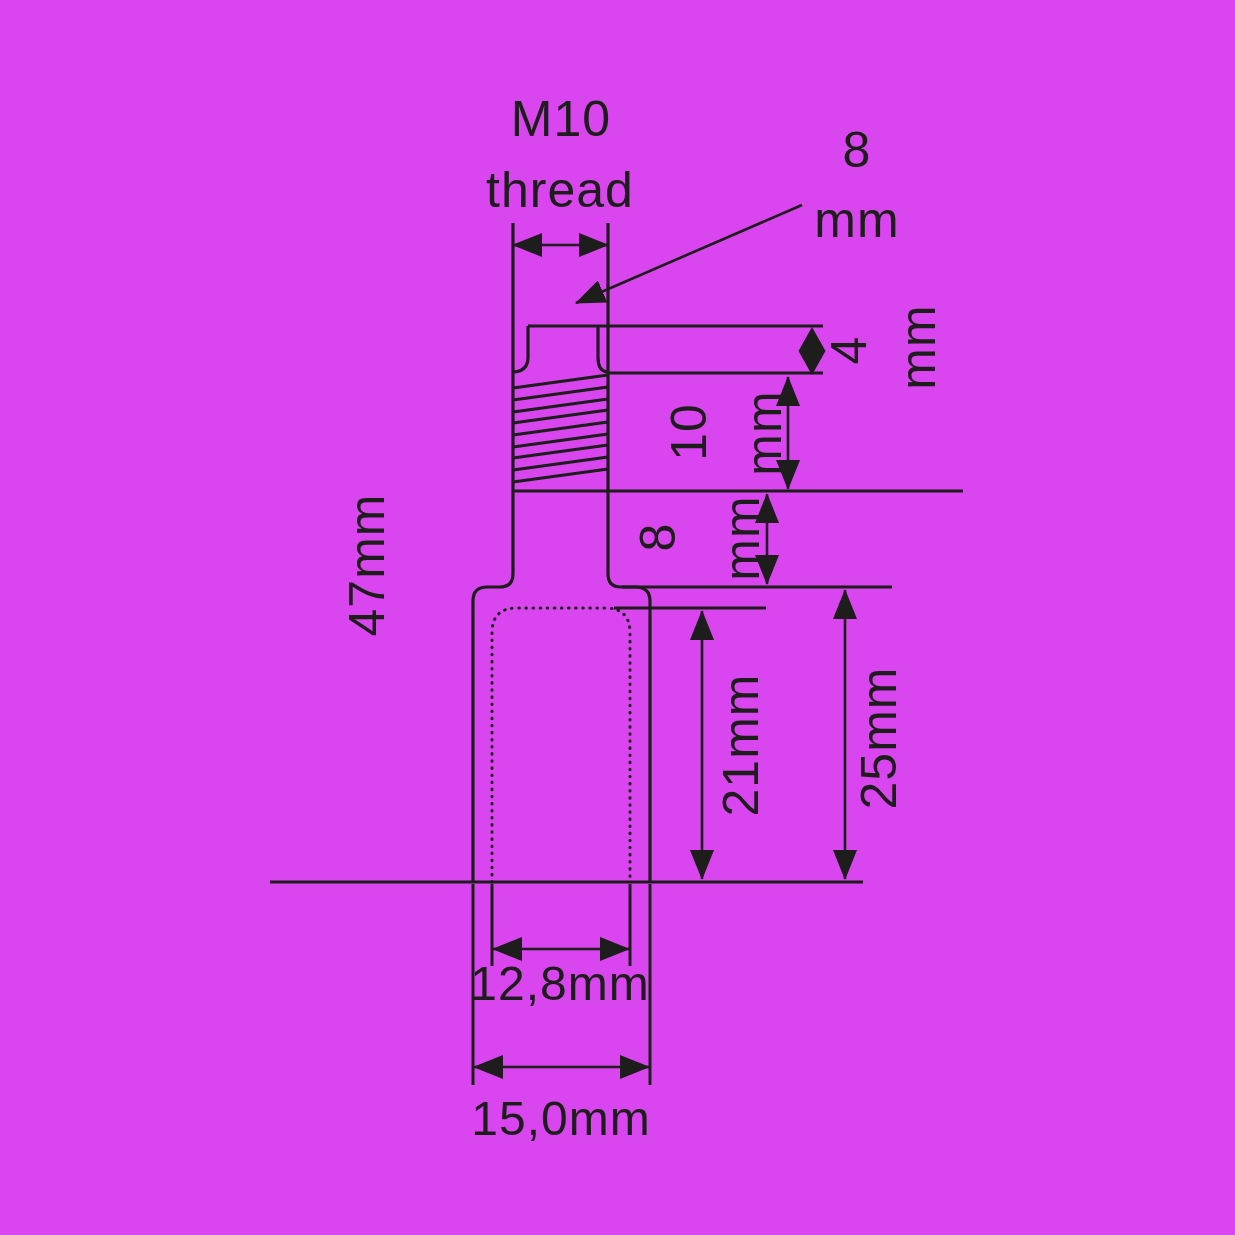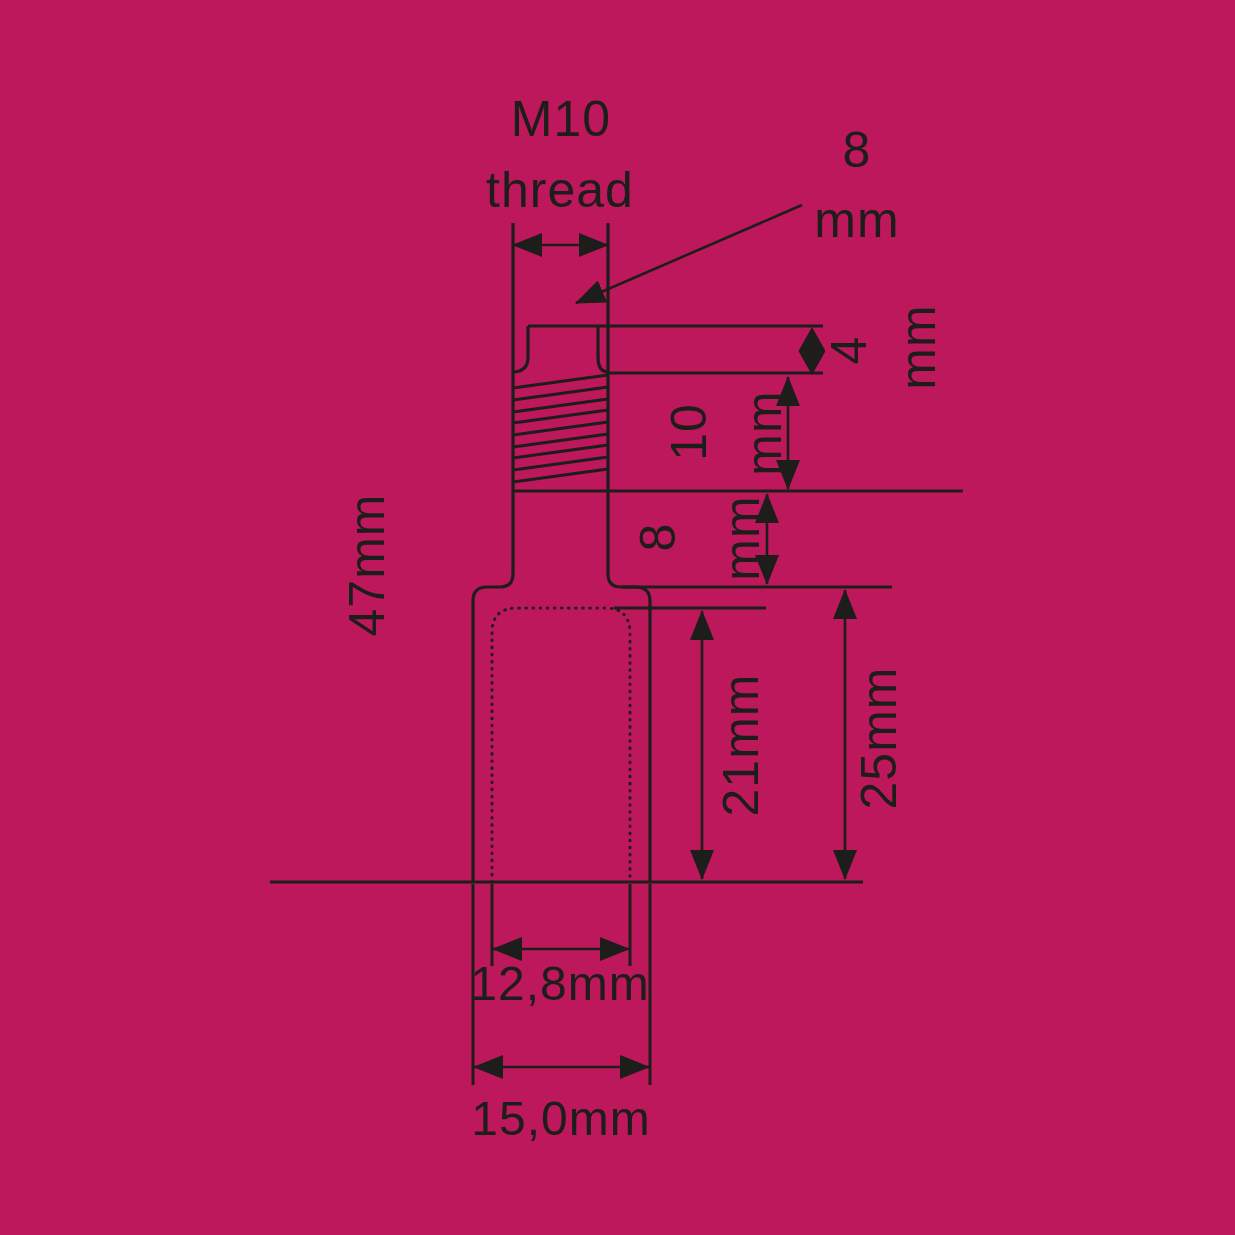--- a/index.html
+++ b/index.html
@@ -4,21 +4,21 @@
 <style>
   html, body {
     margin: 0;
     padding: 0;
     background: #f7f7f4;
   }
   .stage {
     position: relative;
     width: 1235px;
     height: 1235px;
-    background: #be185d;
+    background: #d946ef;
     overflow: hidden;
   }
   svg { display: block; }
   .t {
     font-family: "Liberation Sans", "DejaVu Sans", sans-serif;
     font-size: 50px;
     font-weight: 400;
     letter-spacing: 1px;
     fill: #1d1d1b;
   }

